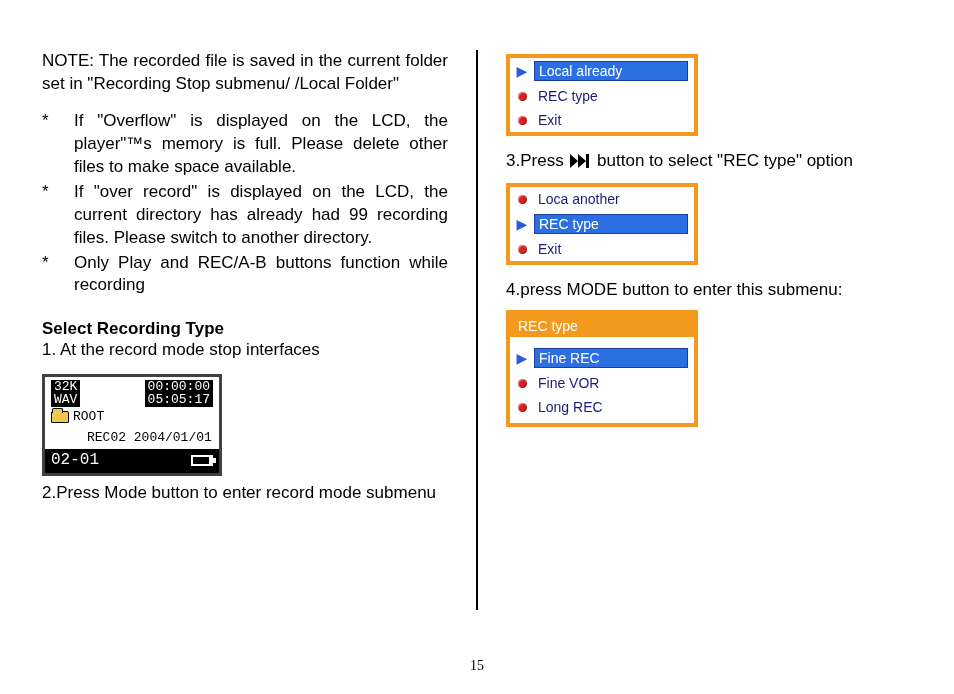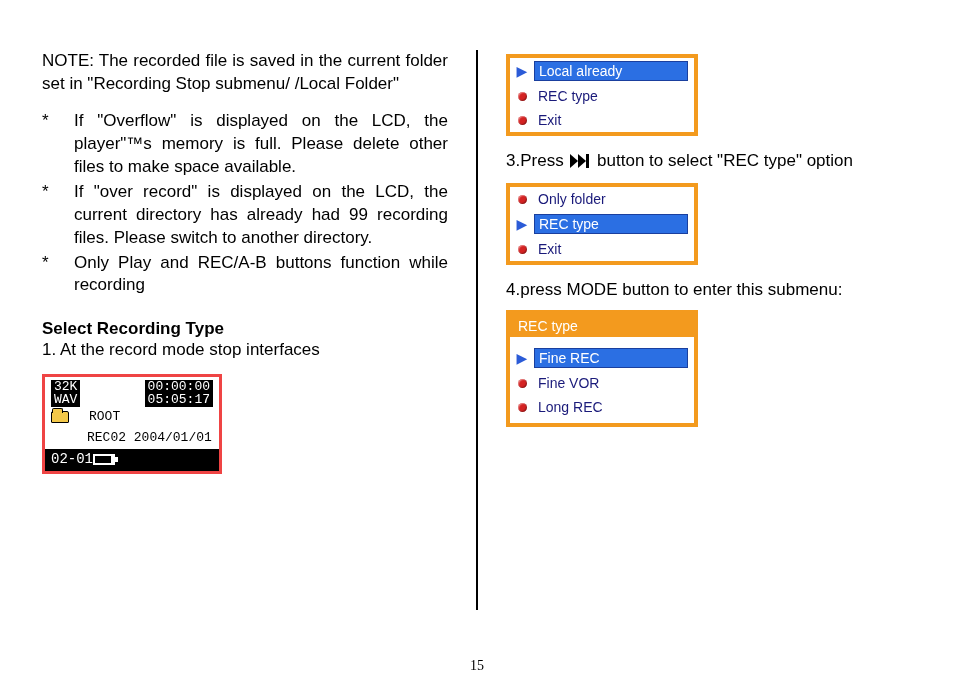--- a/index.html
+++ b/index.html
@@ -30,58 +30,58 @@
   .bullets { margin-bottom: 16px; }
   .bullet-row { display: flex; margin-bottom: 2px; line-height: 1.35; }
   .bullet-star { width: 32px; flex: 0 0 32px; }
   .bullet-body { flex: 1; }
   .heading { font-weight: bold; margin-top: 4px; }
   .step { line-height: 1.35; margin-bottom: 4px; }
 
   
   .lcd {
     width: 180px;
-    border: 3px solid #ef4444;
+    border: 3px solid #404040;
     background: #fff;
     margin: 8px 0 6px 0;
     font-family: "Courier New", monospace;
     font-size: 13px;
   }
   .lcd-top {
     display: flex;
     justify-content: space-between;
     padding: 3px 6px 0 6px;
   }
   .lcd-top .block { line-height: 0.95; }
   .lcd-root {
     display: flex;
     align-items: center;
-    gap: 20px;
+    gap: 4px;
     padding: 2px 6px;
   }
   .lcd-folder-icon {
     width: 18px; height: 12px;
     background: #f3c84a;
     border: 1px solid #000;
     border-radius: 2px 2px 1px 1px;
     position: relative;
   }
   .lcd-folder-icon::before {
     content: "";
     position: absolute; top: -4px; left: 0;
     width: 9px; height: 4px;
     background: #f3c84a; border: 1px solid #000; border-bottom: none;
     border-radius: 2px 2px 0 0;
   }
   .lcd-rec { padding: 4px 6px; background: #fff; color:#000;margin-left:36px; }
   .lcd-bottom {
-    display: flex; align-items: center;
+    display: flex; justify-content: space-between; align-items: center;
     padding: 2px 6px 4px 6px;
     background: #000; color: #fff;
-    font-size: 14px;
+    font-size: 16px;
   }
   .batt {
     width: 22px; height: 11px;
     background: #fff; border: 1px solid #fff; position: relative;
   }
   .batt::after {
     content: ""; position: absolute; right: -4px; top: 2px;
     width: 3px; height: 5px; background: #fff;
   }
   .batt-inner {
@@ -196,20 +196,21 @@
       </div>
       <div class="lcd-rec">REC02 2004/01/01</div>
       <div class="lcd-bottom">
         <span>02-01</span>
         <span class="batt">
             <span class="batt-inner"></span>
           </span>
       </div>
     </div>
 
+    <div class="step justify">2.Press Mode button to enter record mode submenu</div>
   </div>
 
   <div class="col col-right">
 
     <div class="menu-box">
       <div class="menu-item selected">
         <span class="arrow">▶</span>
         <span class="label">Local already</span>
       </div>
       <div class="menu-item">
@@ -230,21 +231,21 @@
           <polygon points="8,0 16,7 8,14" fill="#000"></polygon>
           <rect x="16" y="0" width="3" height="14" fill="#000"></rect>
         </svg>
       </span>
       <span> button to select "REC type" option</span>
     </p>
 
     <div class="menu-box">
       <div class="menu-item">
         <span class="dot"><span class="red-dot"></span></span>
-        <span class="label">Only folder</span>
+        <span class="label">Loca another</span>
       </div>
       <div class="menu-item selected">
         <span class="arrow">▶</span>
         <span class="label">REC type</span>
       </div>
       <div class="menu-item">
         <span class="dot"><span class="red-dot"></span></span>
         <span class="label">Exit</span>
       </div>
     </div>

